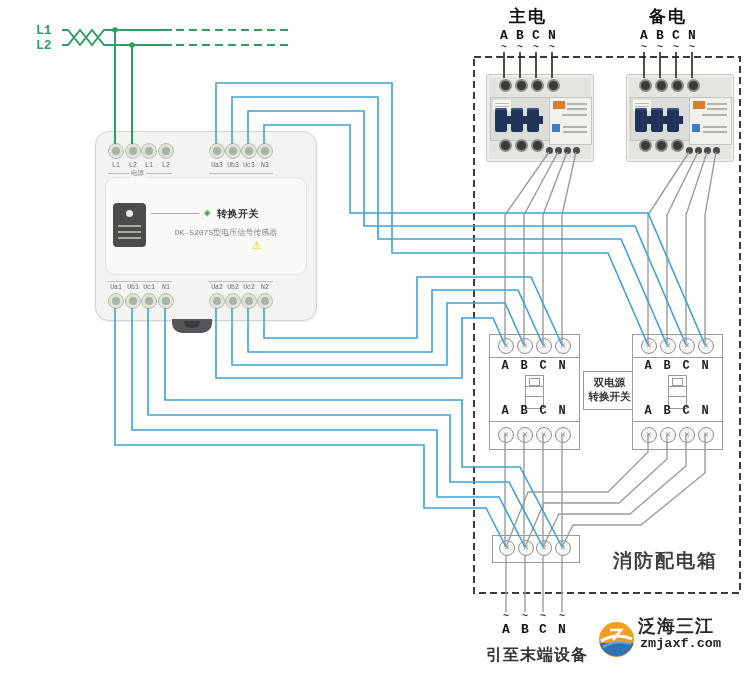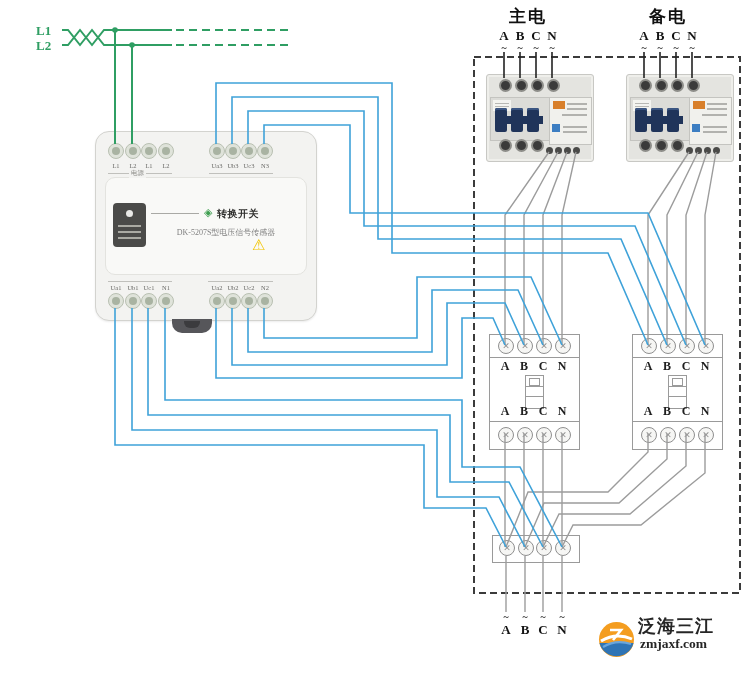--- a/index.html
+++ b/index.html
@@ -1,17 +1,17 @@
 <!DOCTYPE html>
 <html><head>
 <meta charset="utf-8">
 <style>
   html,body{margin:0;padding:0;background:#fff;}
   #canvas{position:relative;width:750px;height:675px;background:#ffffff;overflow:hidden;
-          font-family:Liberation Serif, serif;}
+          font-family:Liberation Mono, monospace;}
   .abs{position:absolute;}
   
   .lline{position:absolute;font-size:13px;font-weight:bold;color:#2F9E63;}
   
   .sensor{position:absolute;left:95px;top:131px;width:220px;height:188px;background:#f3f3f1;
           border:1.5px solid #d3d3cf;border-radius:14px;box-shadow:0 1px 2px rgba(0,0,0,.08);}
   .splate{position:absolute;left:9px;top:45px;width:200px;height:96px;background:#f9f9f7;
           border:1px solid #e3e3df;border-radius:10px;}
   .term{position:absolute;width:16px;height:16px;border-radius:50%;background:#dfe3da;
         border:1px solid #b9c0b2;box-sizing:border-box;}
@@ -243,20 +243,24 @@
     </div>
   <span class="pl12" style="left:497px;top:404px;">A</span>
   <span class="pl12" style="left:516px;top:404px;">B</span>
   <span class="pl12" style="left:535px;top:404px;">C</span>
   <span class="pl12" style="left:554px;top:404px;">N</span>
   <span class="screw" style="left:498px;top:427px;">✕</span>
   <span class="screw" style="left:517px;top:427px;">✕</span>
   <span class="screw" style="left:536px;top:427px;">✕</span>
   <span class="screw" style="left:555px;top:427px;">✕</span>
 
+  <div class="tsbox">
+    <span>双电源</span>
+    <span>转换开关</span>
+  </div>
 
   <div class="block" style="left:632px;">
     <div class="hline" style="top:22px;"></div>
     <div class="hline" style="top:86px;"></div>
   </div>
   <span class="screw" style="left:641px;top:338px;">✕</span>
   <span class="screw" style="left:660px;top:338px;">✕</span>
   <span class="screw" style="left:679px;top:338px;">✕</span>
   <span class="screw" style="left:698px;top:338px;">✕</span>
   <span class="pl12" style="left:640px;top:359px;">A</span>
@@ -276,29 +280,31 @@
   <span class="screw" style="left:660px;top:427px;">✕</span>
   <span class="screw" style="left:679px;top:427px;">✕</span>
   <span class="screw" style="left:698px;top:427px;">✕</span>
 
   <div class="strip"></div>
   <span class="screw" style="left:499px;top:540px;">✕</span>
   <span class="screw" style="left:518px;top:540px;">✕</span>
   <span class="screw" style="left:536px;top:540px;">✕</span>
   <span class="screw" style="left:555px;top:540px;">✕</span>
 
+  <span class="boxtitle">消防配电箱</span>
 
   <span class="tld" style="left:498px;top:612px;">~</span>
   <span class="tld" style="left:517px;top:612px;">~</span>
   <span class="tld" style="left:535px;top:612px;">~</span>
   <span class="tld" style="left:554px;top:612px;">~</span>
   <span class="pl" style="left:498px;top:622px;">A</span>
   <span class="pl" style="left:517px;top:622px;">B</span>
   <span class="pl" style="left:535px;top:622px;">C</span>
   <span class="pl" style="left:554px;top:622px;">N</span>
+  <span class="outcap">引至末端设备</span>
 
   <svg class="abs" style="left:598px;top:621px;" width="37" height="37" viewBox="0 0 37 37">
     <circle cx="18.5" cy="18.5" r="17.5" fill="#f49d1f"></circle>
     <path d="M1.5,22 A17.5,17.5 0 0 0 35.5,22 Z" fill="#2e74b5"></path>
     <path d="M3,20 Q18,11 34,18" stroke="#ffffff" stroke-width="3" fill="none"></path>
     <path d="M5,26 Q18,18 33,23" stroke="#6aa6dc" stroke-width="2.2" fill="none"></path>
     <path d="M12,9 L23,9 L15,19" stroke="#ffffff" stroke-width="2.6" fill="none"></path>
   </svg>
   <span class="wm-title">泛海三江</span>
   <span class="wm-domain">zmjaxf.com</span>

